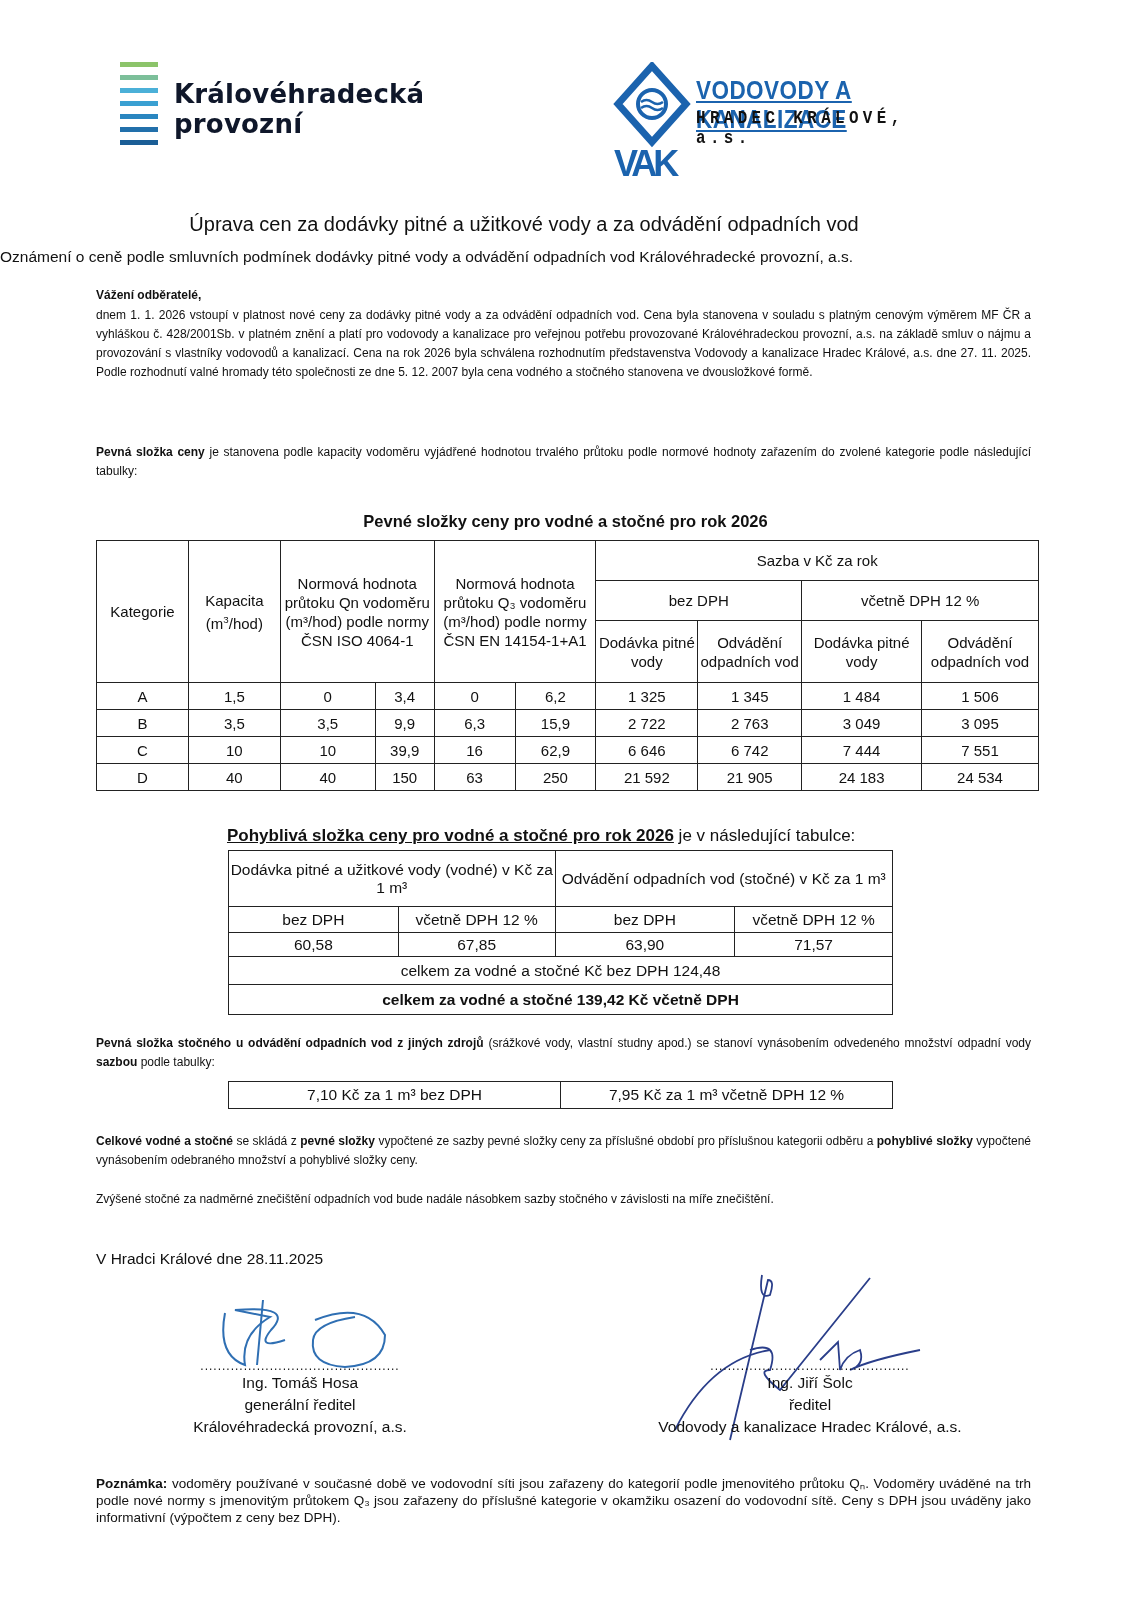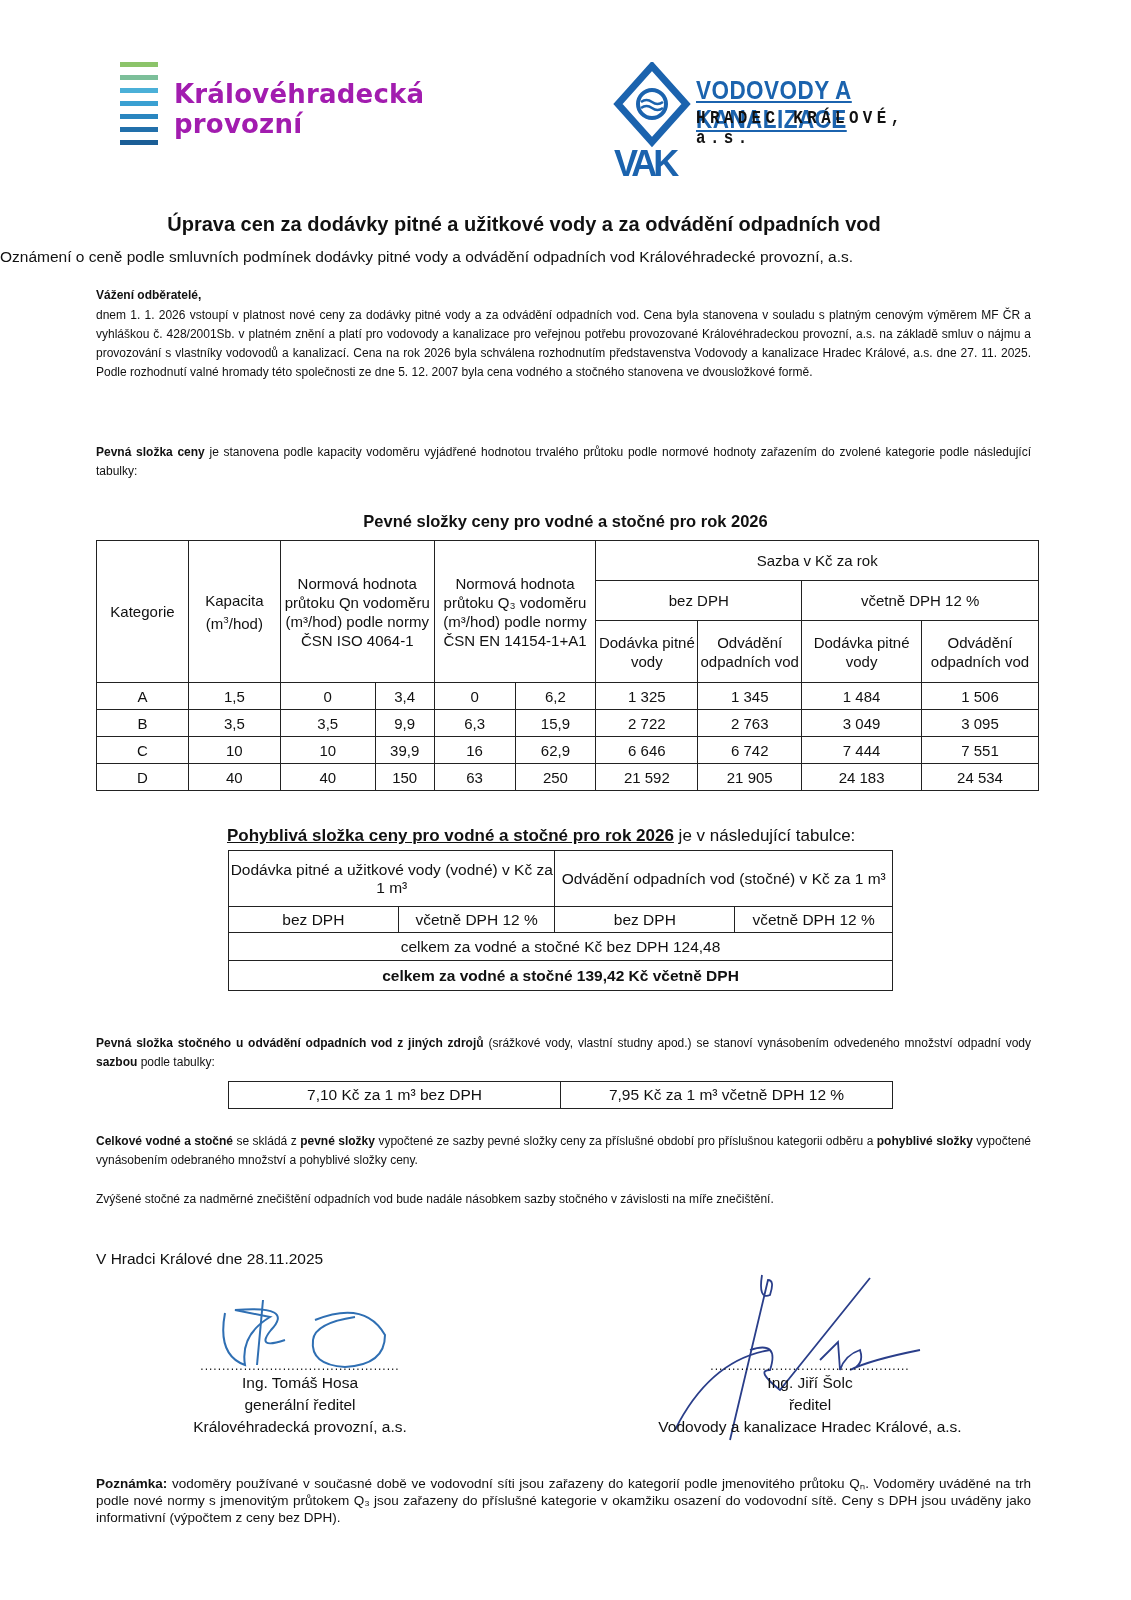--- a/index.html
+++ b/index.html
@@ -3,31 +3,31 @@
 <meta charset="utf-8">
 <style>
   html,body{margin:0;padding:0;background:#fff;}
   body{width:1131px;height:1600px;position:relative;overflow:hidden;color:#111;
        font-family:"Liberation Sans",sans-serif;}
   .abs{position:absolute;}
   
   .kp-logo{left:120px;top:62px;width:300px;height:95px;}
   .kp-bars{position:absolute;left:0;top:0;width:38px;}
   .kp-bars div{height:5px;margin-bottom:8px;width:38px;}
-  .kp-name{position:absolute;left:54px;top:17px;font-size:26px;line-height:30px;color:#a21caf;
+  .kp-name{position:absolute;left:54px;top:17px;font-size:26px;line-height:30px;color:#0f172a;
            font-family:"DejaVu Sans",sans-serif;font-weight:bold;letter-spacing:0.2px;}
   .vak-logo{left:612px;top:62px;width:380px;height:120px;}
   .vak-emblem{position:absolute;left:0;top:0;}
   .vak-t1{position:absolute;left:84px;top:14px;font-size:25px;font-weight:bold;color:#1b63ae;
           font-family:"Liberation Sans",sans-serif;transform:scaleX(0.9);transform-origin:left;
           text-decoration:underline;letter-spacing:0.5px;}
   .vak-t2{position:absolute;left:84px;top:46px;font-size:18px;font-weight:bold;color:#111;
           letter-spacing:5px;transform:scaleX(0.88);transform-origin:left;font-family:"Liberation Mono",monospace;}
   
-  .title{left:0;width:1048px;top:213px;text-align:center;font-size:20px;font-weight:bold;}
+  .title{left:0;width:1048px;top:213px;text-align:center;font-size:20px;font-weight:normal;}
   .subtitle{left:0;width:1131px;top:248px;text-align:left;font-size:15.5px;}
   .para{left:96px;width:935px;font-size:12px;line-height:19px;text-align:justify;}
   .greet{top:286px;font-weight:bold;}
   .p1{top:306px;}
   .p2{top:443px;}
   .tbl1-title{left:0;width:1131px;top:512px;text-align:center;font-size:16.5px;font-weight:bold;}
   table{border-collapse:collapse;font-family:"Liberation Sans",sans-serif;}
   .t1{left:96px;top:540px;width:943px;font-size:15px;}
   .t1 td{border:1px solid #222;text-align:center;padding:0;}
   .t1 tr.data td{height:26px;}
@@ -185,20 +185,26 @@
       <tr style="height:56px">
     <td colspan="2">Dodávka pitné a užitkové vody (vodné) v Kč za 1 m³</td>
     <td colspan="2">Odvádění odpadních vod (stočné) v Kč za 1 m³</td>
   </tr>
   <tr style="height:26px">
     <td>bez DPH</td>
     <td>včetně DPH 12 %</td>
     <td>bez DPH</td>
     <td>včetně DPH 12 %</td>
   </tr>
+  <tr style="height:24px">
+    <td>60,58</td>
+    <td>67,85</td>
+    <td>63,90</td>
+    <td>71,57</td>
+  </tr>
   <tr style="height:28px">
     <td colspan="4">celkem za vodné a stočné Kč bez DPH 124,48</td>
   </tr>
   <tr style="height:30px">
     <td colspan="4" style="font-weight:bold">celkem za vodné a stočné 139,42 Kč včetně DPH</td>
   </tr>
 </tbody>
   </table>
 
 <div class="abs para p3"><b>Pevná složka stočného u odvádění odpadních vod z jiných zdrojů</b><span> (srážkové vody, vlastní studny apod.) se stanoví vynásobením odvedeného množství odpadní vody </span><b>sazbou</b><span> podle tabulky:</span></div>

